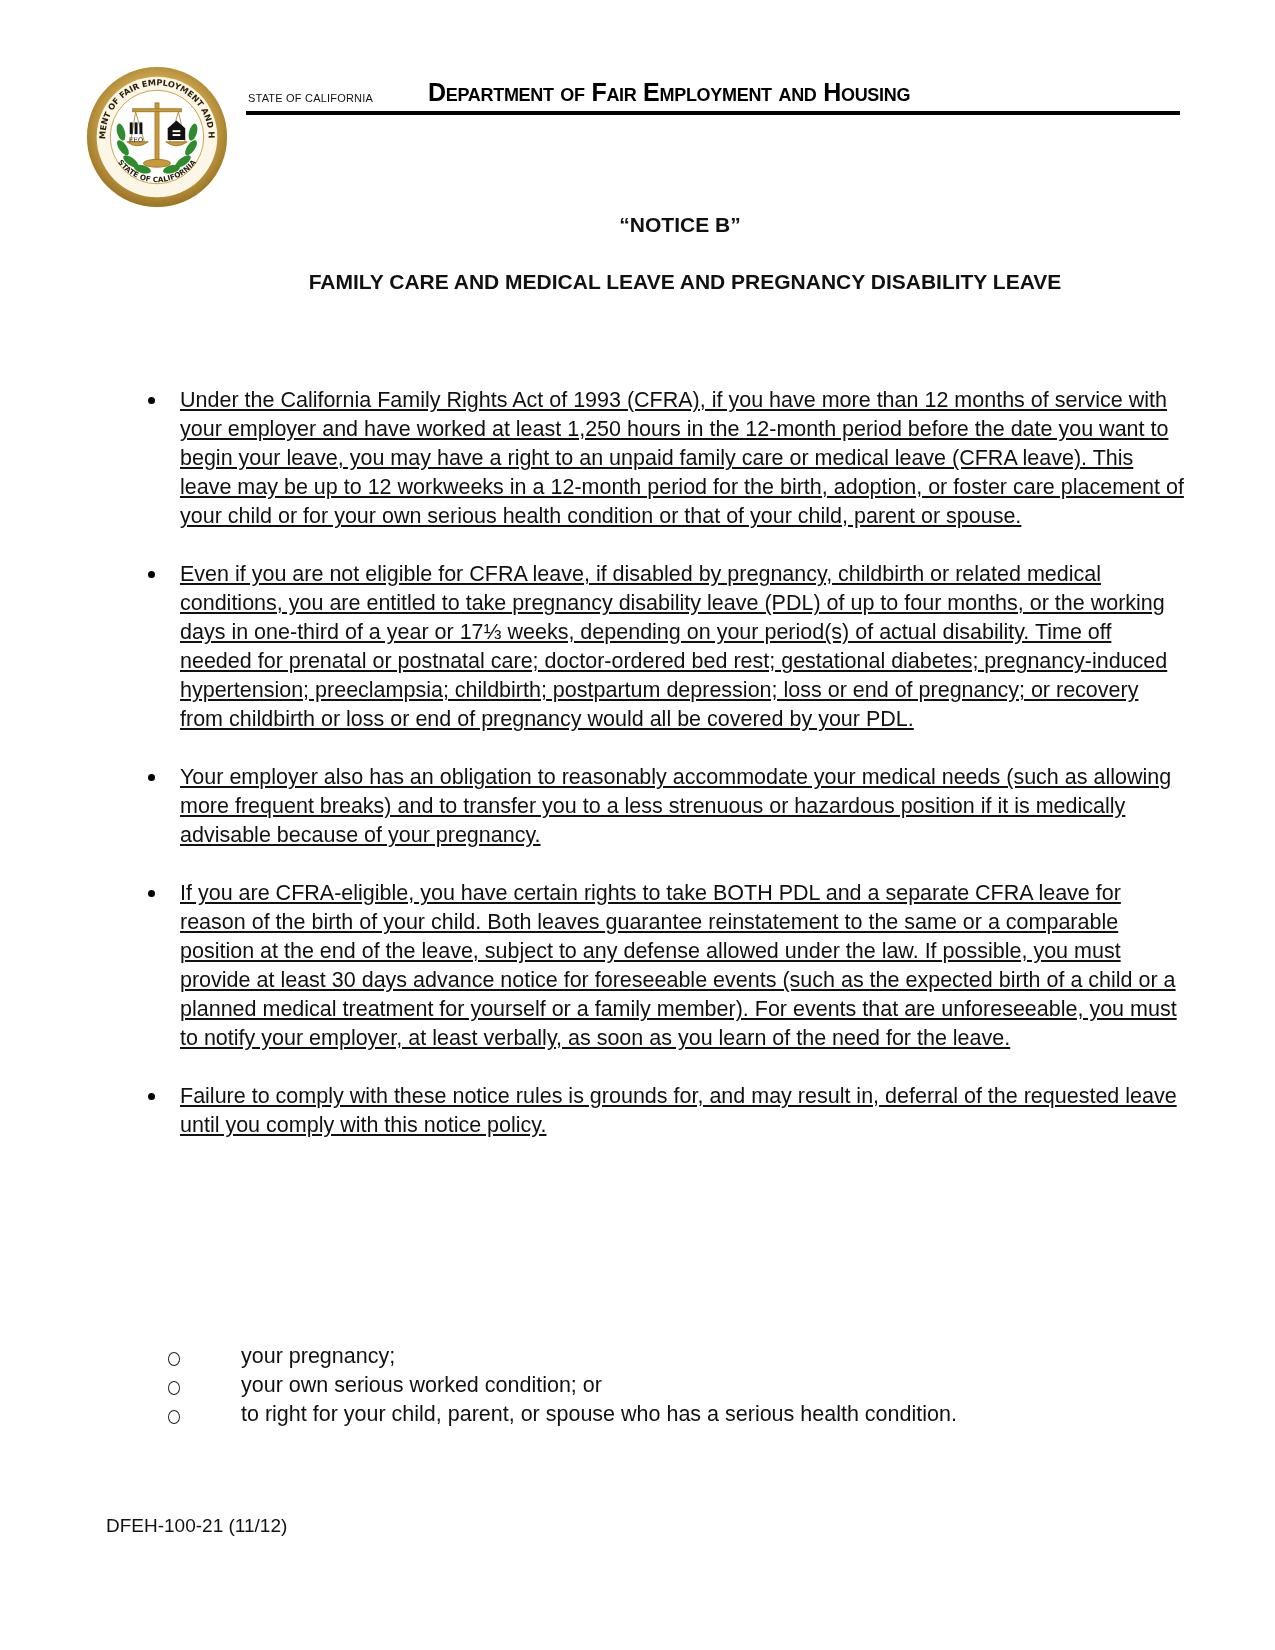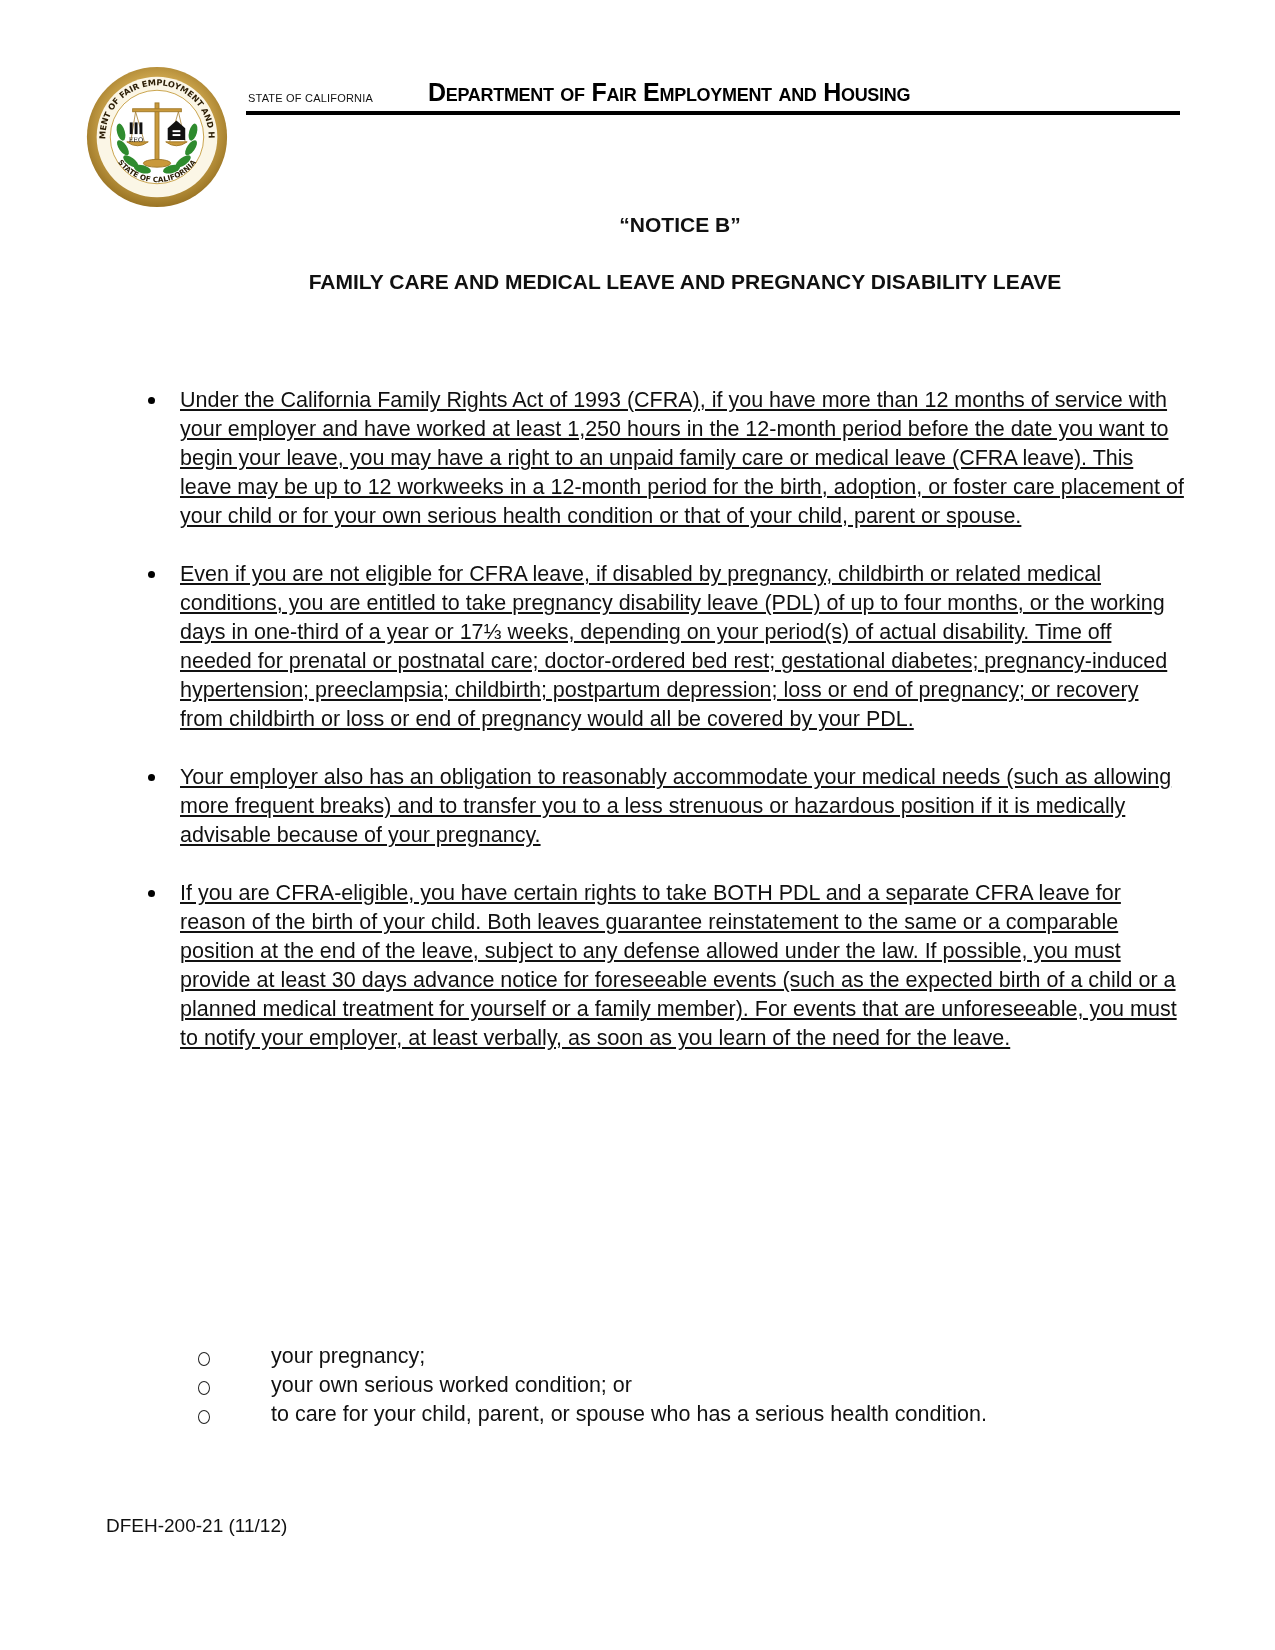--- a/index.html
+++ b/index.html
@@ -29,21 +29,21 @@
     font-size: 21px; font-weight: bold;
   }
   .bullets { position: absolute; left: 145px; top: 386px; width: 1040px; margin: 0; padding: 0; list-style: none; text-decoration: underline; }
   .bullet {
     position: relative; padding-left: 35px; font-size: 21.5px; line-height: 29px;
     margin-bottom: 29px;
   }
   .bullet-dot {
     position: absolute; left: 3px; top: 11px; width: 7px; height: 7px; border-radius: 50%; background: #000;
   }
-  .sublist { position: absolute; left: 198px; top: 1342px; margin: 0; padding: 0; list-style: none; }
+  .sublist { position: absolute; left: 168px; top: 1342px; margin: 0; padding: 0; list-style: none; }
   .subitem { position: relative; padding-left: 73px; font-size: 21.5px; line-height: 29px; }
   .sub-circle {
     position: absolute; left: 0; top: 10px; width: 10px; height: 12px; border: 1.3px solid #222; border-radius: 50%;
   }
   .footer-code { position: absolute; left: 106px; top: 1515px; font-size: 19px; }
 </style>
 </head>
 <body>
 
 <svg class="seal" viewBox="0 0 150 150">
@@ -120,30 +120,34 @@
     <span>Even if you are not eligible for CFRA leave, if disabled by pregnancy, childbirth or related medical conditions, you are entitled to take pregnancy disability leave (PDL) of up to four months, or the working days in one-third of a year or 17⅓ weeks, depending on your period(s) of actual disability.  Time off needed for prenatal or postnatal care; doctor-ordered bed rest; gestational diabetes; pregnancy-induced hypertension; preeclampsia; childbirth; postpartum depression; loss or end of pregnancy; or recovery from childbirth or loss or end of pregnancy would all be covered by your PDL.</span>
   </li>
   <li class="bullet">
     <span class="bullet-dot"></span>
     <span>Your employer also has an obligation to reasonably accommodate your medical needs (such as allowing more frequent breaks) and to transfer you to a less strenuous or hazardous position if it is medically advisable because of your pregnancy.</span>
   </li>
   <li class="bullet">
     <span class="bullet-dot"></span>
     <span>If you are CFRA-eligible, you have certain rights to take BOTH PDL and a separate CFRA leave for reason of the birth of your child.  Both leaves guarantee reinstatement to the same or a comparable position at the end of the leave, subject to any defense allowed under the law.  If possible, you must provide at least 30 days advance notice for foreseeable events (such as the expected birth of a child or a planned medical treatment for yourself or a family member).  For events that are unforeseeable, you must to notify your employer, at least verbally, as soon as you learn of the need for the leave.</span>
   </li>
+  <li class="bullet">
+    <span class="bullet-dot"></span>
+    <span>Failure to comply with these notice rules is grounds for, and may result in, deferral of the requested leave until you comply with this notice policy.</span>
+  </li>
 </ul>
 
 <ul class="sublist">
   <li class="subitem">
     <span class="sub-circle"></span>
     <span>your pregnancy;</span>
   </li>
   <li class="subitem">
     <span class="sub-circle"></span>
     <span>your own serious worked condition; or</span>
   </li>
   <li class="subitem">
     <span class="sub-circle"></span>
-    <span>to care for your child, parent, or spouse who has a serious health condition.</span>
+    <span>to right for your child, parent, or spouse who has a serious health condition.</span>
   </li>
 </ul>
 
-<div class="footer-code">DFEH-200-21 (11/12)</div>
+<div class="footer-code">DFEH-100-21 (11/12)</div>
 
 </body></html>

